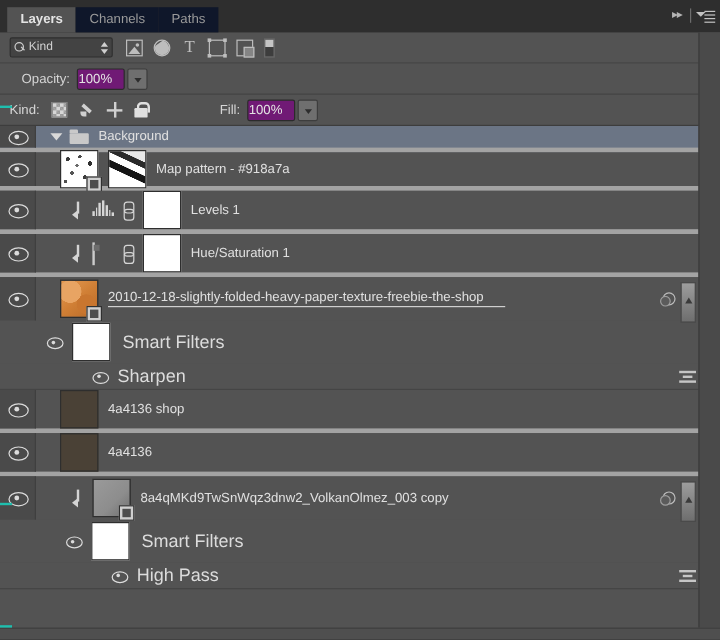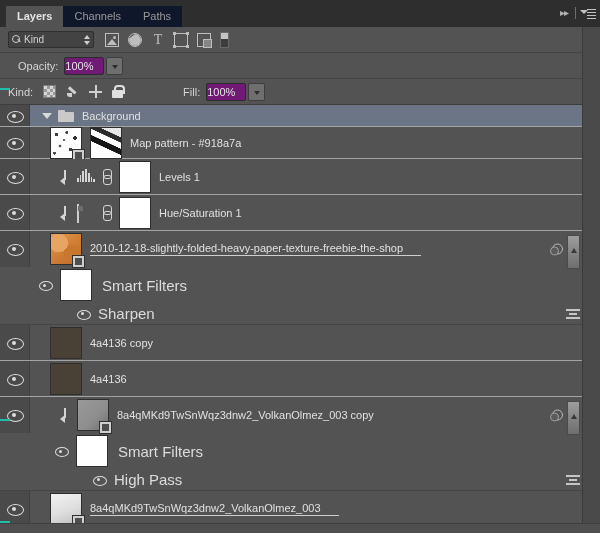--- a/index.html
+++ b/index.html
@@ -224,21 +224,21 @@
   .lk-lock::after {
     content: ""; position: absolute; left: 0; top: 5px;
     width: 11px; height: 8px; background: #e0e0e0; border-radius: 1px;
   }
 
   
   .layerlist { position: relative; background: #535353; }
   .row {
     position: relative;
     display: flex; align-items: center;
-    border-bottom: 1px solid #a3a3a3;
+    border-bottom: 4px solid #a3a3a3;
     background: #535353;
   }
   .row.selected { background: #6b7585; }
   .eyecol {
     width: 30px; flex: none;
     align-self: stretch;
     display: flex; align-items: center; justify-content: center;
     border-right: 1px solid #3f3f3f;
     background: #4a4a4a;
   }
@@ -607,21 +607,21 @@
           <i></i>
         </span>
     </div>
 
     <div class="row" style="height:36px">
       <div class="eyecol">
           <span class="eye"></span>
         </div>
       <div class="rowbody" style="padding-left:20px">
         <span class="thumb brown"></span>
-        <span class="lname">4a4136 copy</span>
+        <span class="lname">4a4136 shop</span>
       </div>
     </div>
 
     <div class="row" style="height:36px">
       <div class="eyecol">
           <span class="eye"></span>
         </div>
       <div class="rowbody" style="padding-left:20px">
         <span class="thumb brown"></span>
         <span class="lname">4a4136</span>
@@ -658,31 +658,20 @@
           <span class="eye small"></span>
         </span>
       <span class="sf-label">High Pass</span>
       <span class="filter-opts">
           <i></i>
           <i></i>
           <i></i>
         </span>
     </div>
 
-    <div class="row" style="height:36px">
-      <div class="eyecol">
-          <span class="eye"></span>
-        </div>
-      <div class="rowbody" style="padding-left:20px">
-        <span class="thumb lightgray">
-            <i class="so-badge"></i>
-          </span>
-        <span class="lname editing">8a4qMKd9TwSnWqz3dnw2_VolkanOlmez_003</span>
-      </div>
-    </div>
 
   </div>
 
   <div class="gutter"></div>
   <div class="bottomstrip"></div>
 
   <span class="teal-mark" style="top:88px"></span>
   <span class="teal-mark" style="top:419px"></span>
   <span class="teal-mark" style="top:521px"></span>
 

